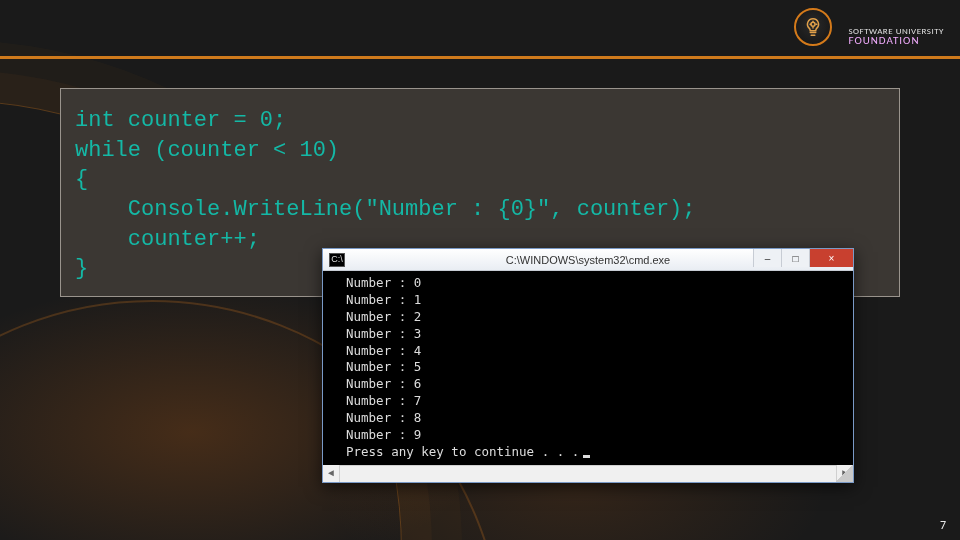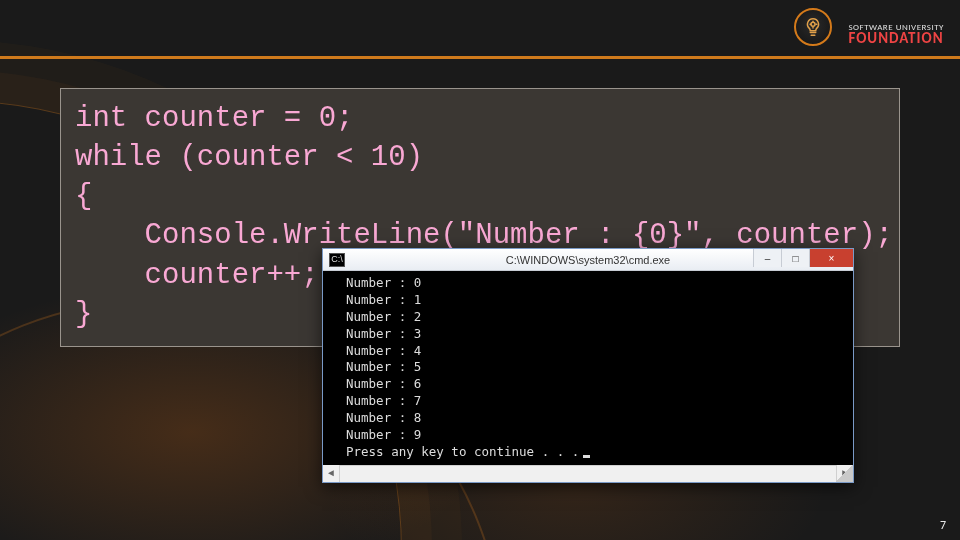--- a/index.html
+++ b/index.html
@@ -72,34 +72,34 @@
     border-radius: 50%;
     border: 2px solid #d47a1a;
     display: flex;
     align-items: center;
     justify-content: center;
     background: radial-gradient(circle at 50% 45%, #2a2a2a 0%, #1a1a1a 70%);
   }
   .logo-bulb svg { width: 22px; height: 22px; }
   .logo-text { line-height: 1; }
   .logo-text .l1 { font-size: 9px; letter-spacing: 0.5px; color: #e0e0e0; font-weight: 400; }
-  .logo-text .l2 { font-size: 15px; letter-spacing: 1px; color: #ef4444; font-weight: 700; }
+  .logo-text .l2 { font-size: 11px; letter-spacing: 1px; color: #f0abfc; font-weight: 400; }
 
   .code-box {
     position: absolute;
     z-index: 3;
     left: 60px; top: 88px;
     width: 840px;
     background: #3b3733;
     border: 1.5px solid #9a948d;
-    padding: 10px 14px 12px 14px;
+    padding: 17px 14px 12px 14px;
     font-family: Consolas, "Courier New", monospace;
-    font-size: 29px;
+    font-size: 22px;
     line-height: 1.35;
-    color: #f9a8d4;
+    color: #14b8a6;
     white-space: pre;
   }
 
   .cmd-window {
     position: absolute;
     z-index: 5;
     left: 322px; top: 248px;
     width: 532px;
     background: #fff;
     border: 1px solid #7a9ac7;

